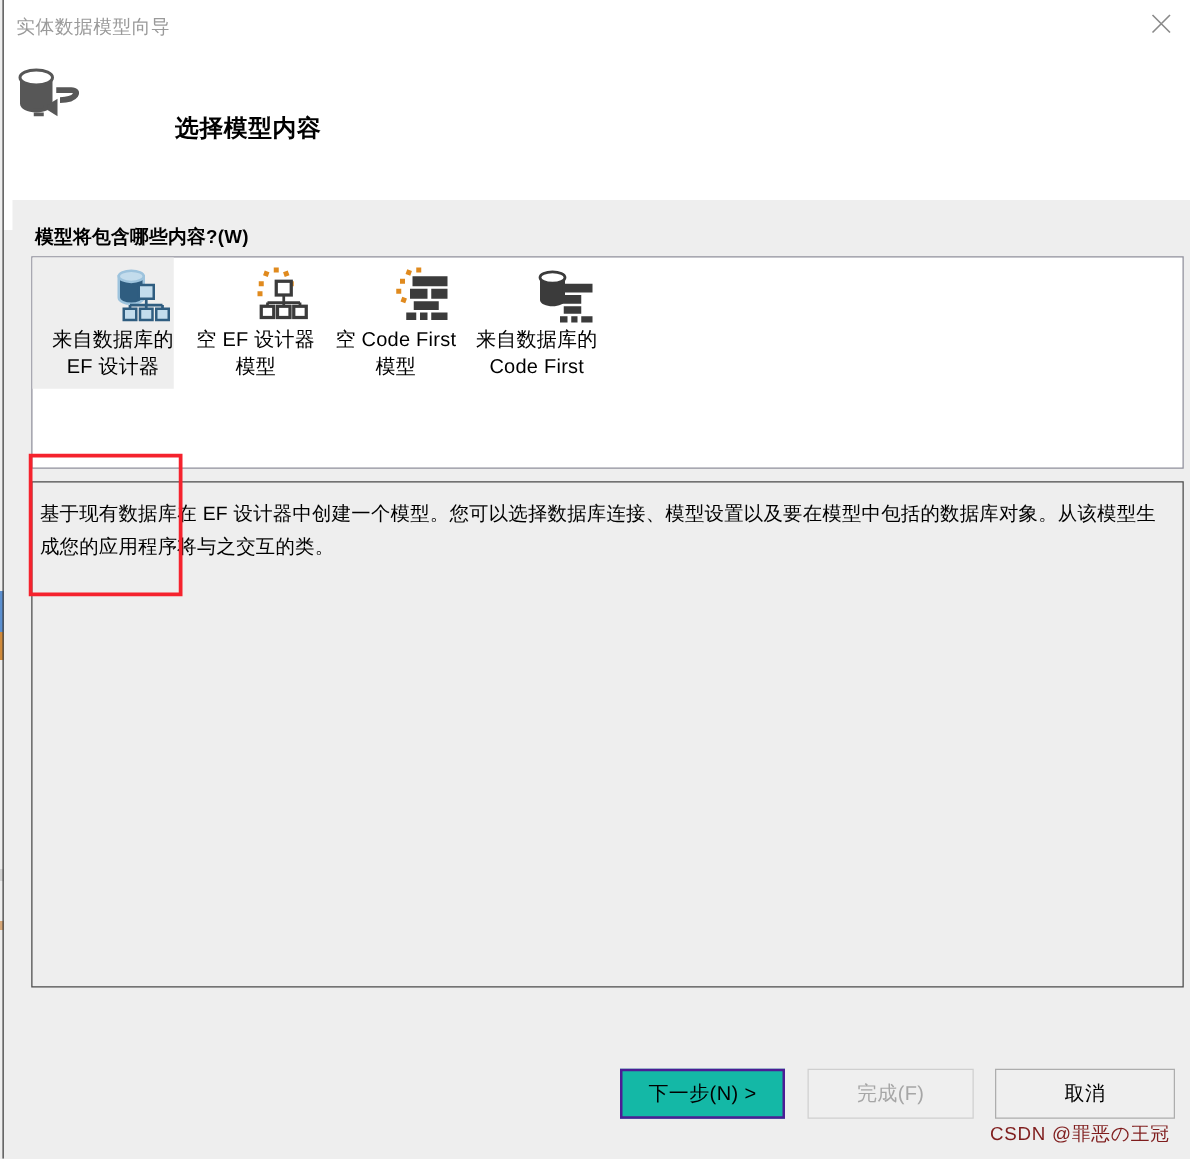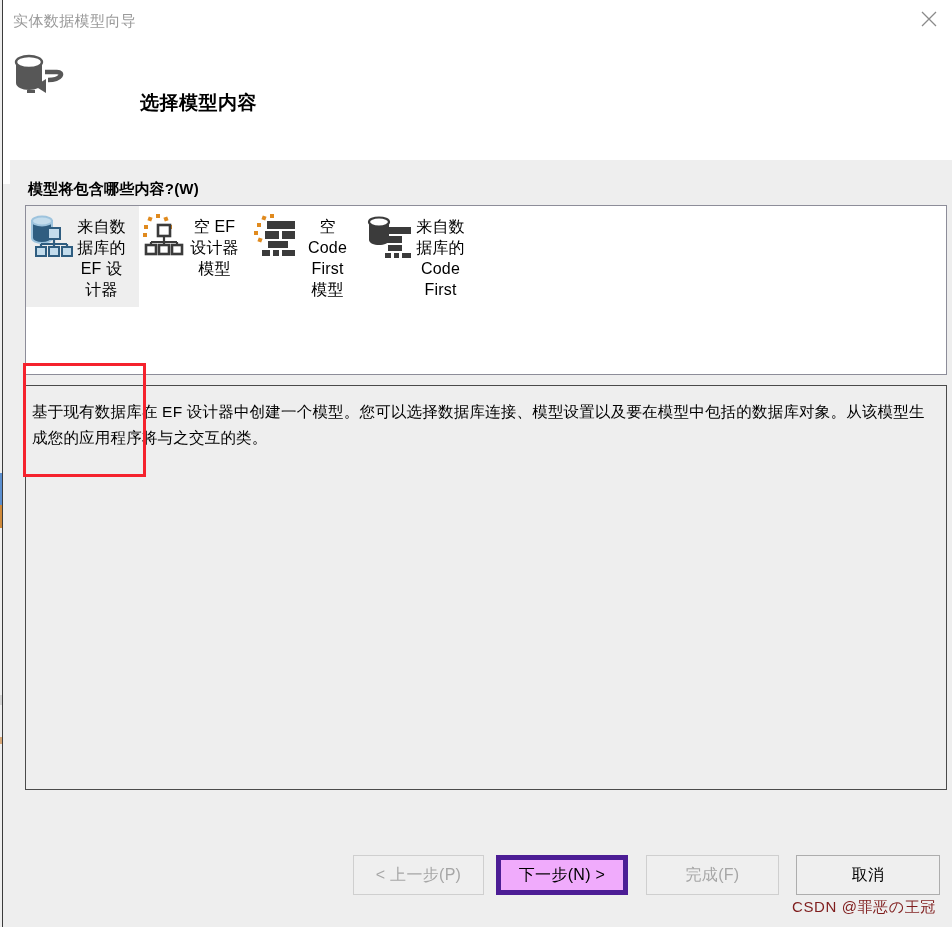--- a/index.html
+++ b/index.html
@@ -130,23 +130,24 @@
   }
   .model-items {
     position: absolute;
     left: 0;
     top: 0;
     display: flex;
     align-items: flex-start;
   }
   .model-item {
     width: 113px;
-    padding: 7px 12px 7px 0;
+    padding: 7px 0 7px 0;
     display: flex;
-    align-items: flex-start;
+    flex-direction: column;
+    align-items: flex-end;
     cursor: pointer;
     box-sizing: border-box;
   }
   .model-item.selected {
     background: #eeeeee;
   }
   .model-icon {
     width: 50px;
     height: 46px;
     display: block;
@@ -216,22 +217,22 @@
     justify-content: center;
     cursor: pointer;
     letter-spacing: 0.3px;
   }
   .wiz-btn.disabled {
     color: #a6a6a6;
     border-color: #cfcfcf;
     cursor: default;
   }
   .wiz-btn.default {
-    border: 5px solid #4c1d95;
-    background: #f0abfc;
+    border: 2px solid #4c1d95;
+    background: #14b8a6;
   }
   #btn-back   { left: 343px; width: 131px; }
   #btn-next   { left: 486px; width: 132px; }
   #btn-finish { left: 636px; width: 133px; }
   #btn-cancel { left: 786px; width: 144px; }
 
   
   .watermark {
     position: absolute;
     left: 792px;
@@ -378,21 +379,20 @@
     </div>
   </div>
 
   <div class="red-box"></div>
 
   <div class="desc-panel">
     <div class="desc-text">基于现有数据库在 EF 设计器中创建一个模型。您可以选择数据库连接、模型设置以及要在模型中包括的数据库对象。从该模型生成您的应用程序将与之交互的类。</div>
   </div>
 
   <div class="btn-row">
-    <div class="wiz-btn disabled" id="btn-back">&lt; 上一步(P)</div>
     <div class="wiz-btn default" id="btn-next">下一步(N) &gt;</div>
     <div class="wiz-btn disabled" id="btn-finish">完成(F)</div>
     <div class="wiz-btn" id="btn-cancel">取消</div>
   </div>
 
 </div>
 
 <div class="watermark">CSDN @罪恶の王冠</div>
 
 </body></html>

